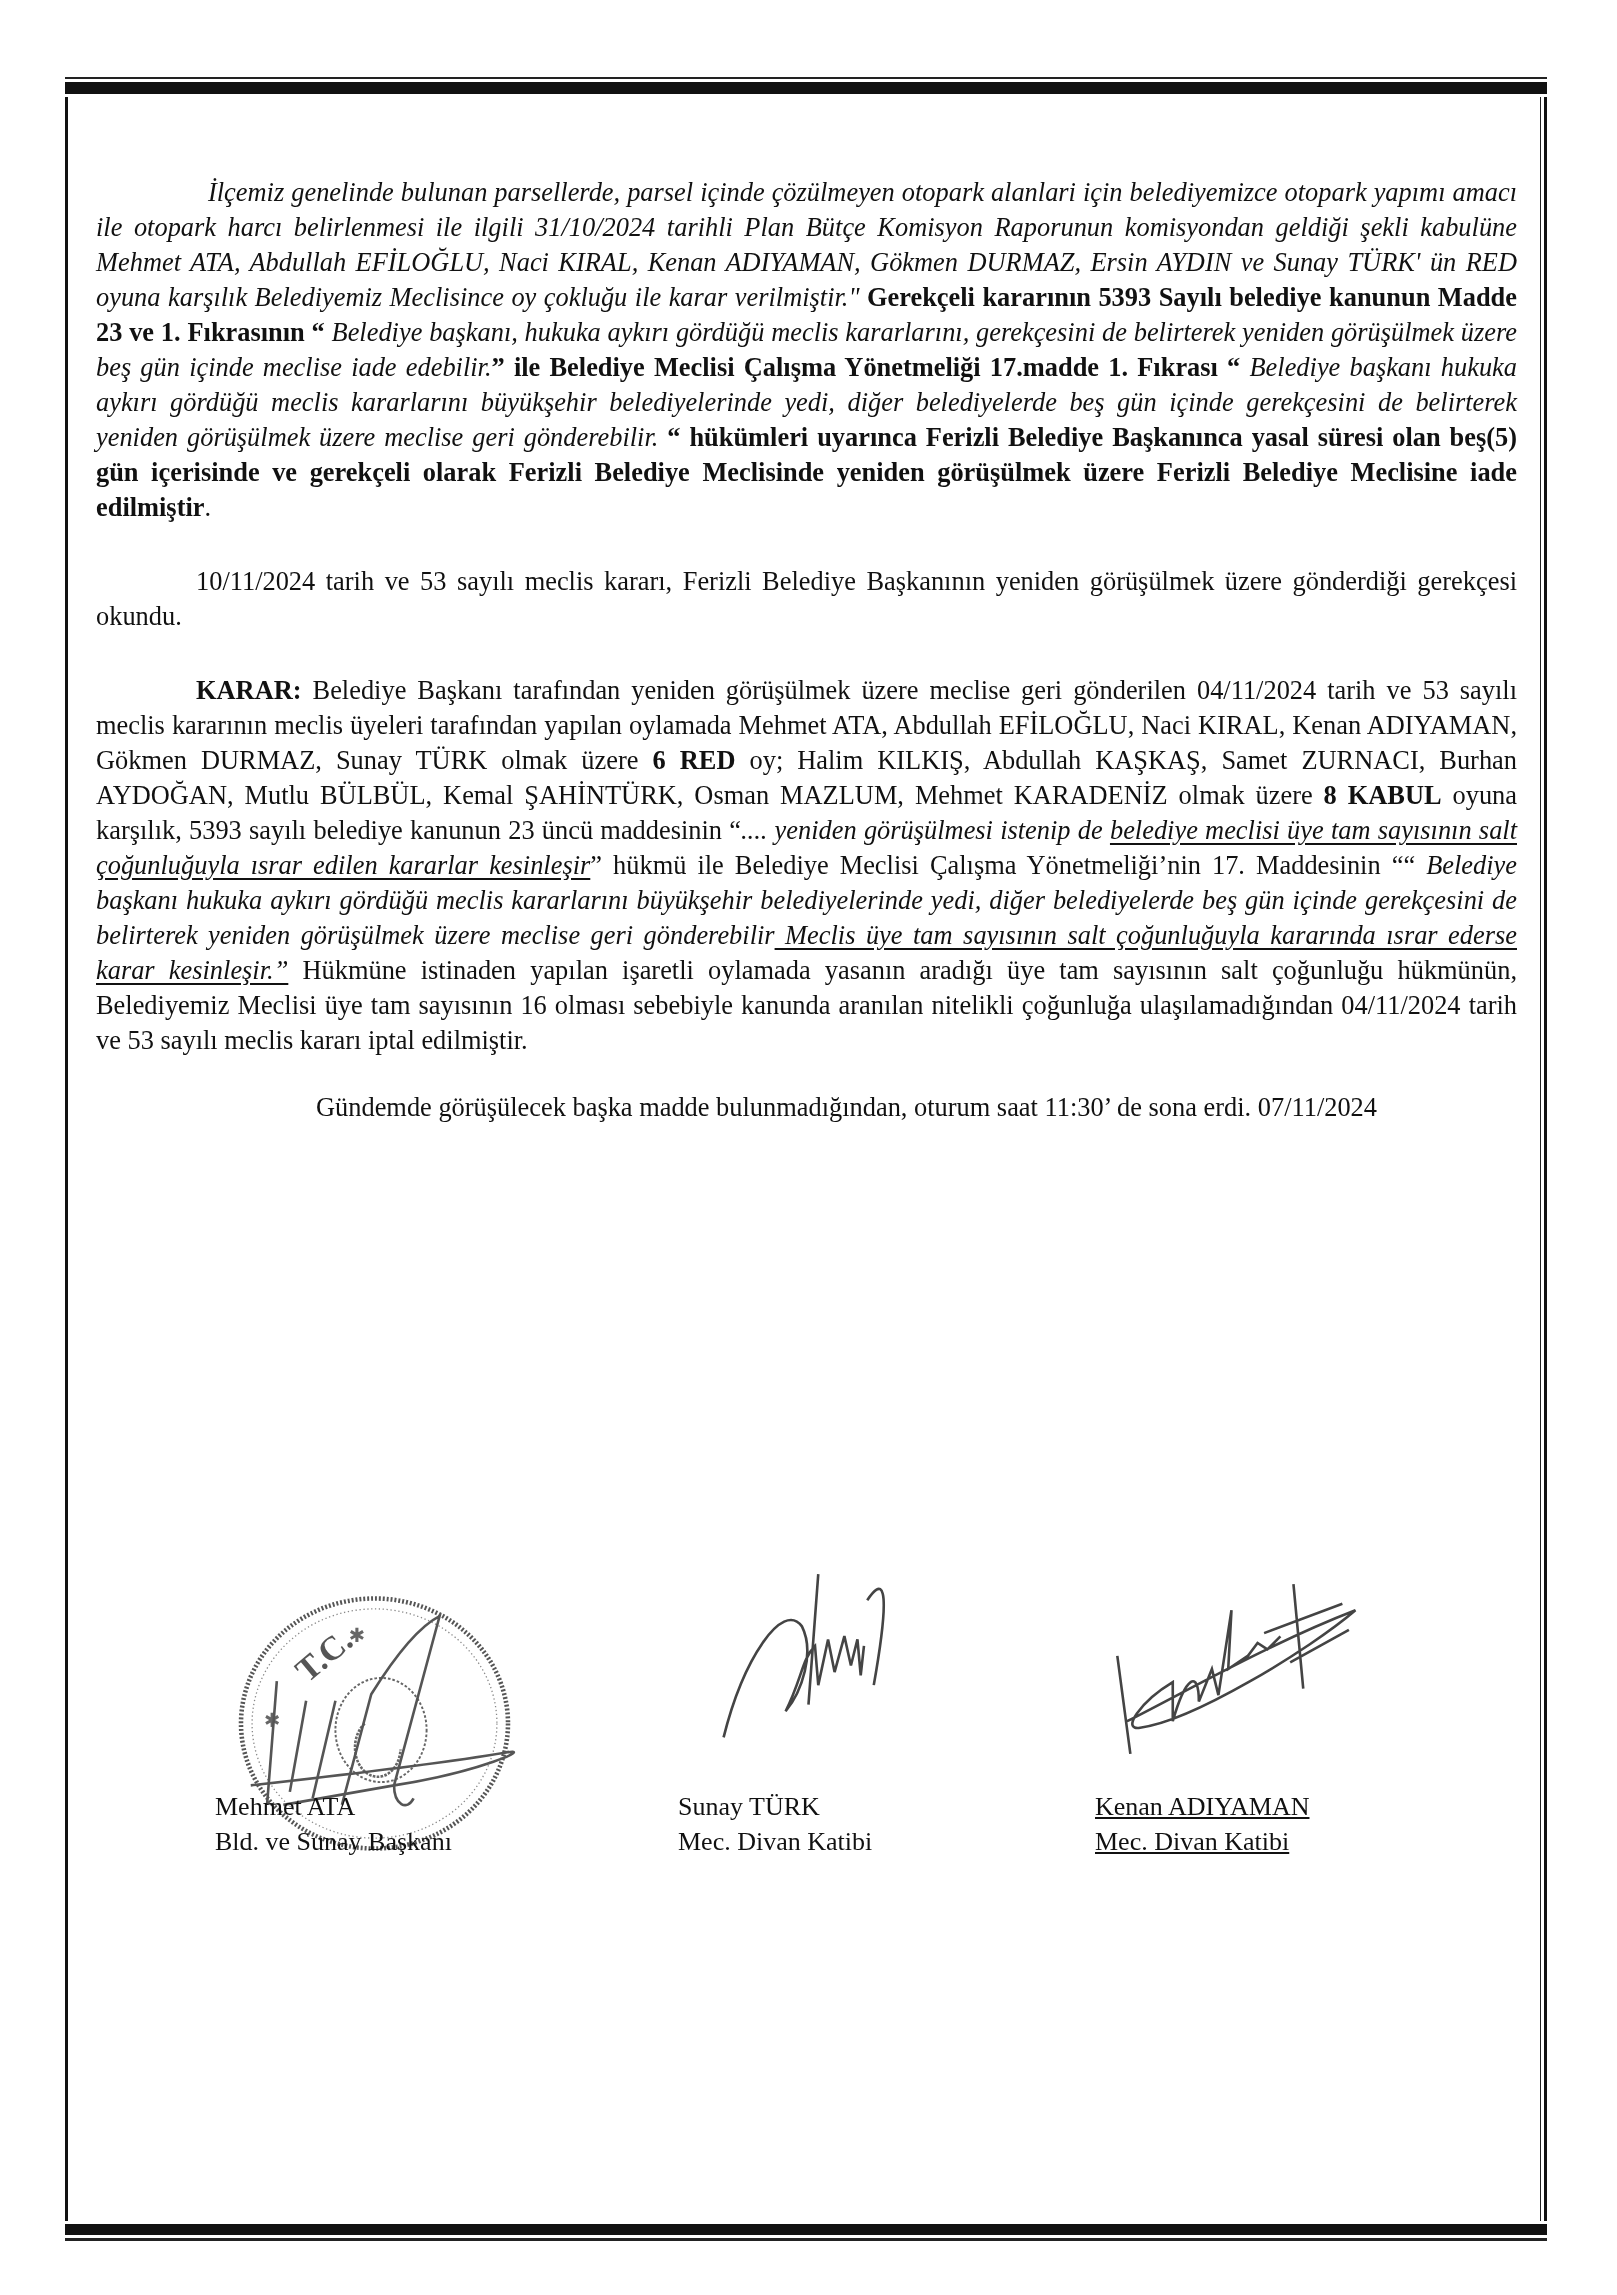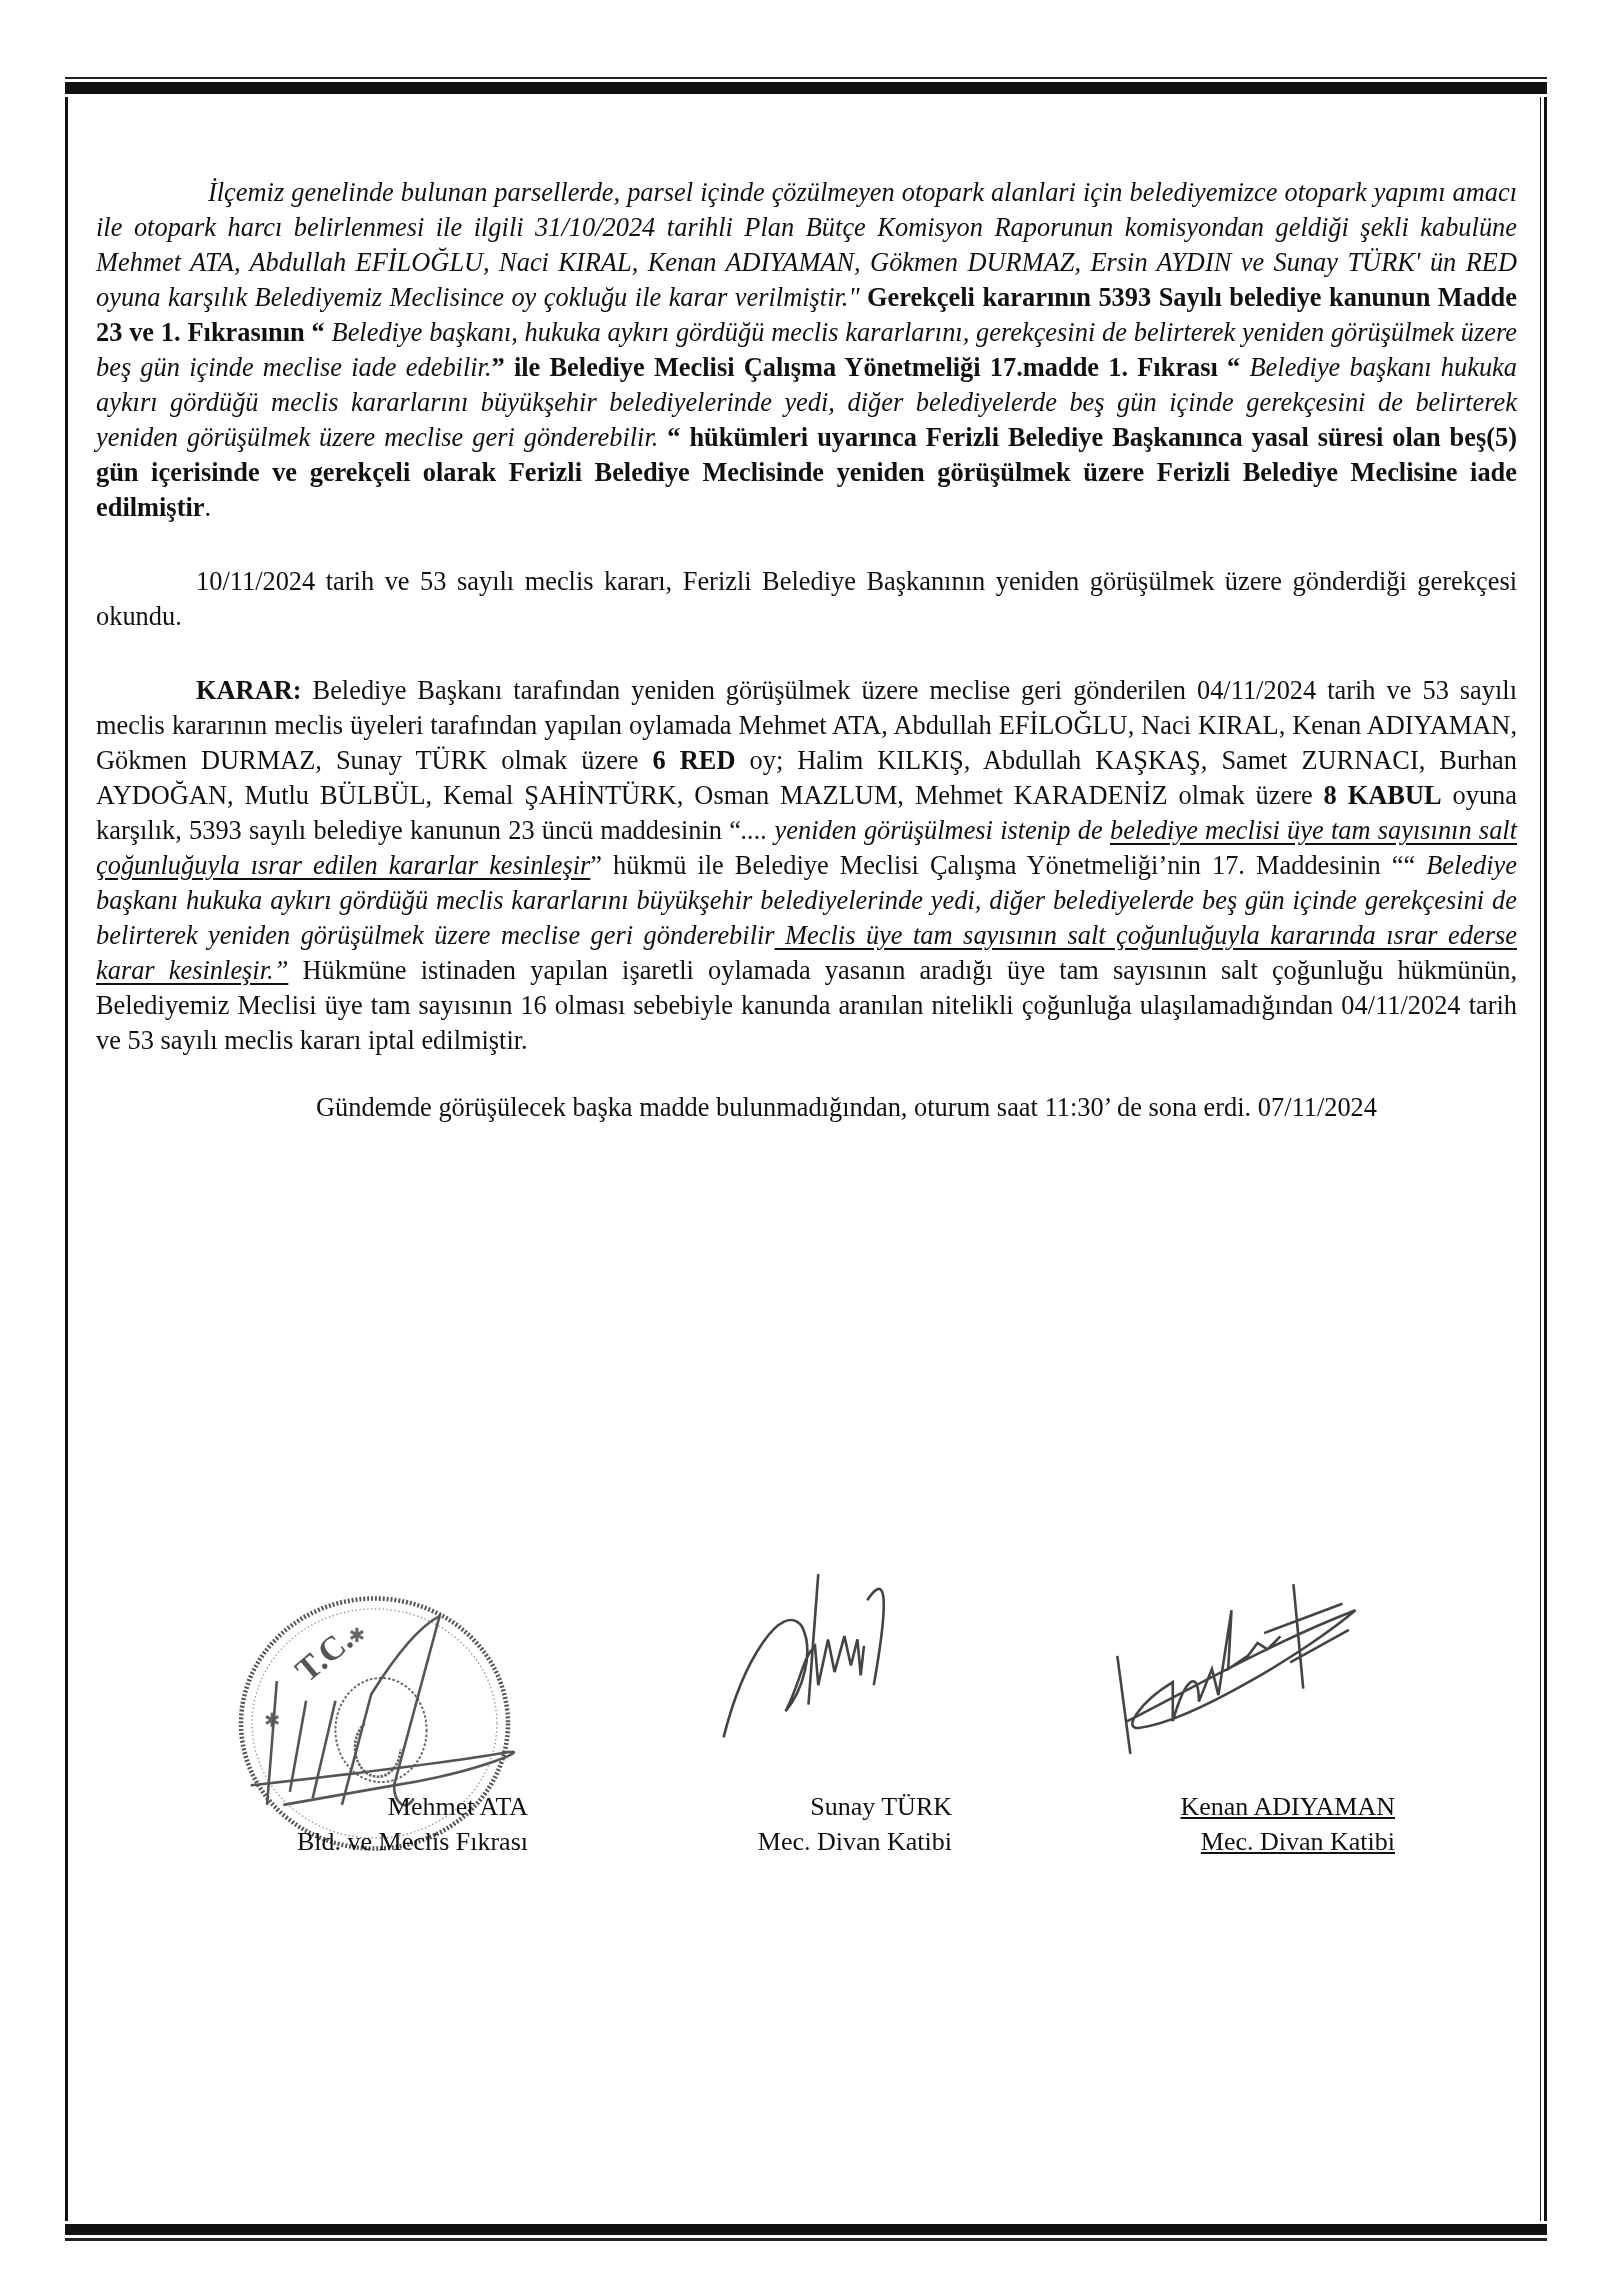--- a/index.html
+++ b/index.html
@@ -22,21 +22,21 @@
   .p1 .it { font-style: italic; font-family: "Liberation Serif", serif; }
   .b { font-weight: bold; }
   .bi { font-weight: normal; font-style: italic; margin-top: 16px; }
   .i { font-style: italic; }
   .u { text-decoration: underline; text-underline-offset: 3.9px; }
   .gap1 { height: 39px; }
   .indent1 { text-indent: 100px; }
   .indent2 { text-indent: 100px; }
   .p-karar { text-indent: 100px; }
   .p-end { text-indent: 80px; margin-top: 32px; text-align: center; }
-  .sig-block { position: absolute; text-align: right; font-size: 26px; line-height: 35px; }
+  .sig-block { position: absolute; text-align: left; font-size: 26px; line-height: 35px; }
   .sig-name, .sig-title { display: block; white-space: nowrap; }
   .stamp { position: absolute; left: 231px; top: 1590px; width: 287px; height: 267px; }
   .signature { position: absolute; }
 </style>
 </head>
 <body>
 
 <div class="frame"></div>
 <div class="bar-top"></div>
 <div class="bar-bottom"></div>
@@ -71,21 +71,21 @@
 <svg class="signature" style="left:704px; top:1561px; width:222px; height:196px;" viewBox="0 0 340 300">
   <path d="M30 270 C 60 150, 120 60, 150 100 C 170 140, 150 200, 125 230 C 150 180, 150 150, 170 130 L 175 190 L 190 120 L 200 170 L 215 115 L 225 160 L 235 120 L 240 175 L 245 130 M 175 20 L 160 220 M 250 60 C 270 30, 290 20, 260 190" fill="none" stroke="#444" stroke-width="4"></path>
 </svg>
 
 <svg class="signature" style="left:1101px; top:1571px; width:274px; height:196px;" viewBox="0 0 420 300">
   <path d="M40 230 C 120 190, 260 110, 390 60 C 320 120, 140 230, 60 240 C 30 245, 60 200, 110 170 L 110 230 C 130 160, 150 150, 150 200 L 170 150 L 180 190 L 200 60 L 195 150 L 225 130 L 240 110 L 255 120 L 275 100 M 295 20 L 310 180 M 250 95 L 370 50 M 290 140 L 380 90 M 25 130 L 45 280" fill="none" stroke="#444" stroke-width="4"></path>
 </svg>
 
 <div class="sig-block" style="left:215px; top:1789px; width:313px;">
   <span class="sig-name">Mehmet ATA</span>
-  <span class="sig-title">Bld. ve Meclis Fıkrası</span>
+  <span class="sig-title">Bld. ve Sunay Başkanı</span>
 </div>
 
 <div class="sig-block" style="left:678px; top:1789px; width:274px;">
   <span class="sig-name">Sunay TÜRK</span>
   <span class="sig-title">Mec. Divan Katibi</span>
 </div>
 
 <div class="sig-block" style="left:1095px; top:1789px; width:300px;text-decoration:underline;">
   <span class="sig-name">Kenan ADIYAMAN</span>
   <span class="sig-title">Mec. Divan Katibi</span>

